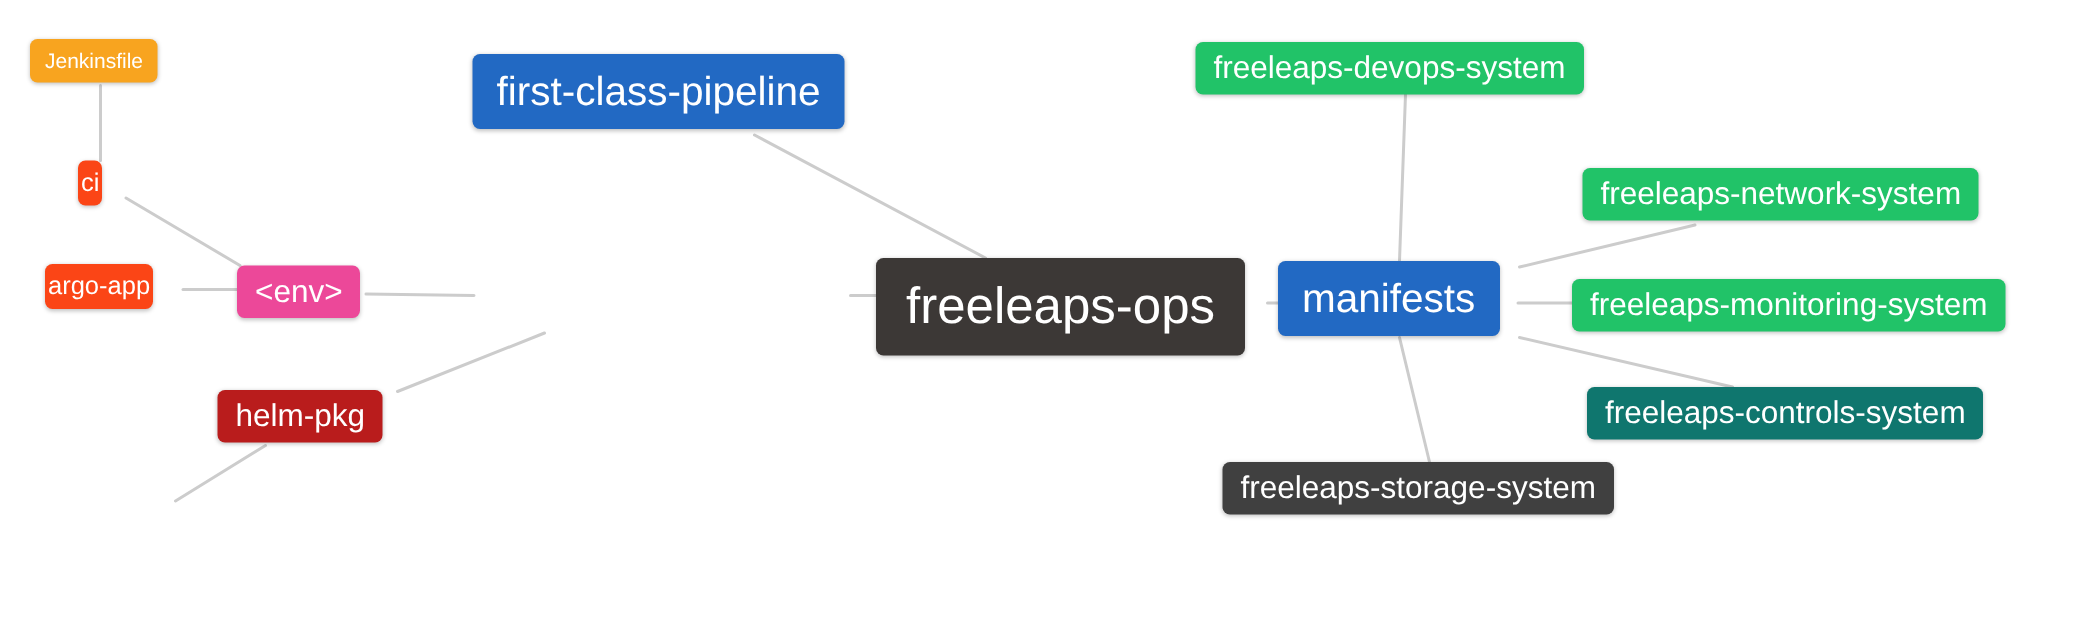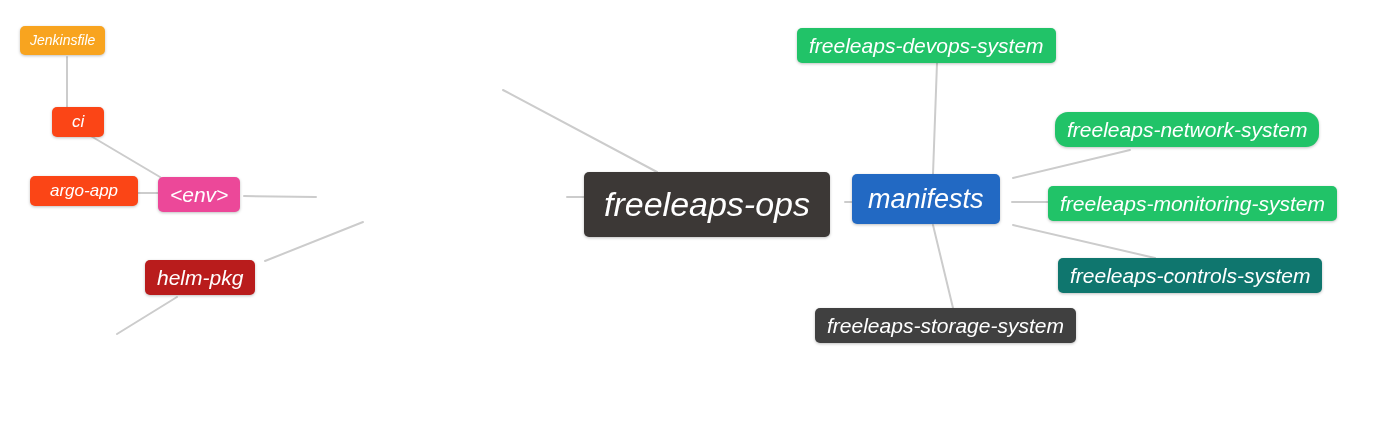--- a/index.html
+++ b/index.html
@@ -7,21 +7,20 @@
     padding: 0;
     background: #ffffff;
     font-family: "Liberation Sans", "DejaVu Sans", sans-serif;
   }
   .canvas {
     position: relative;
     width: 1390px;
     height: 421px;
     background: #ffffff;
     overflow: hidden;
-    font-style: italic;
   }
   .edges {
     position: absolute;
     left: 0;
     top: 0;
     pointer-events: none;
   }
   .edges line {
     stroke: var(--edge, #cccccc);
     stroke-width: 2;
@@ -36,21 +35,21 @@
     color: var(--node-text, #ffffff);
     border-radius: 5px;
     box-shadow: 0 1px 3px rgba(0,0,0,0.25);
     line-height: 1.2;
     cursor: pointer;
     box-sizing: border-box;
   }
   .lvl0 { font-size: 34px; padding: 12px 20px; }
   .lvl1 { font-size: 27px; padding: 9px 16px; }
   .lvl2 { font-size: 21px; padding: 5px 12px; }
-  .lvl3 { font-size: 17px; padding: 5px 20px; }
+  .lvl3 { font-size: 17px; padding: 5px 2px; }
   .lvl4 { font-size: 14px; padding: 6px 10px; }
 </style>
 </head>
 <body>
 
 <div class="canvas">
 
   <svg class="edges" width="1390" height="421">
     <line x1="67" y1="57" x2="67" y2="107"></line>
     <line x1="84" y1="132" x2="160" y2="177"></line>
@@ -66,21 +65,22 @@
     <line x1="1012" y1="202" x2="1048" y2="202"></line>
     <line x1="1013" y1="225" x2="1155" y2="258"></line>
     <line x1="933" y1="225" x2="953" y2="308"></line>
   </svg>
 
   <div class="node lvl4" style="left: 20px; top: 26px; background: rgb(248, 164, 31);">Jenkinsfile</div>
   <div class="node lvl3" style="left: 52px; top: 107px; background: rgb(251, 69, 22);">ci</div>
   <div class="node lvl3" style="left: 30px; top: 176px; background: rgb(251, 69, 22);">argo-app</div>
   <div class="node lvl2" style="left: 158px; top: 177px; background: #ec4899;">&lt;env&gt;</div>
   <div class="node lvl2" style="left: 145px; top: 260px; background: #b91c1c;">helm-pkg</div>
+  <div class="node lvl1" style="left: 315px; top: 36px; background: rgb(34, 105, 195);">first-class-pipeline</div>
   <div class="node lvl0" style="left: 584px; top: 172px; background: rgb(60, 56, 54);">freeleaps-ops</div>
   <div class="node lvl1" style="left: 852px; top: 174px; background: rgb(34, 105, 195);">manifests</div>
   <div class="node lvl2" style="left: 797px; top: 28px; background: rgb(33, 195, 104); padding-left: 12px;">freeleaps-devops-system</div>
-  <div class="node lvl2" style="left: 1055px; top: 112px; background: rgb(33, 195, 104); border-radius: 13px;">freeleaps-network-system</div>
+  <div class="node lvl2" style="left: 1055px; top: 112px; background: rgb(33, 195, 104);">freeleaps-network-system</div>
   <div class="node lvl2" style="left: 1048px; top: 186px; background: rgb(33, 195, 104);">freeleaps-monitoring-system</div>
   <div class="node lvl2" style="left: 1058px; top: 258px; background: #0f766e;">freeleaps-controls-system</div>
   <div class="node lvl2" style="left: 815px; top: 308px; background: #404040;">freeleaps-storage-system</div>
 
 </div>
 
 </body></html>

